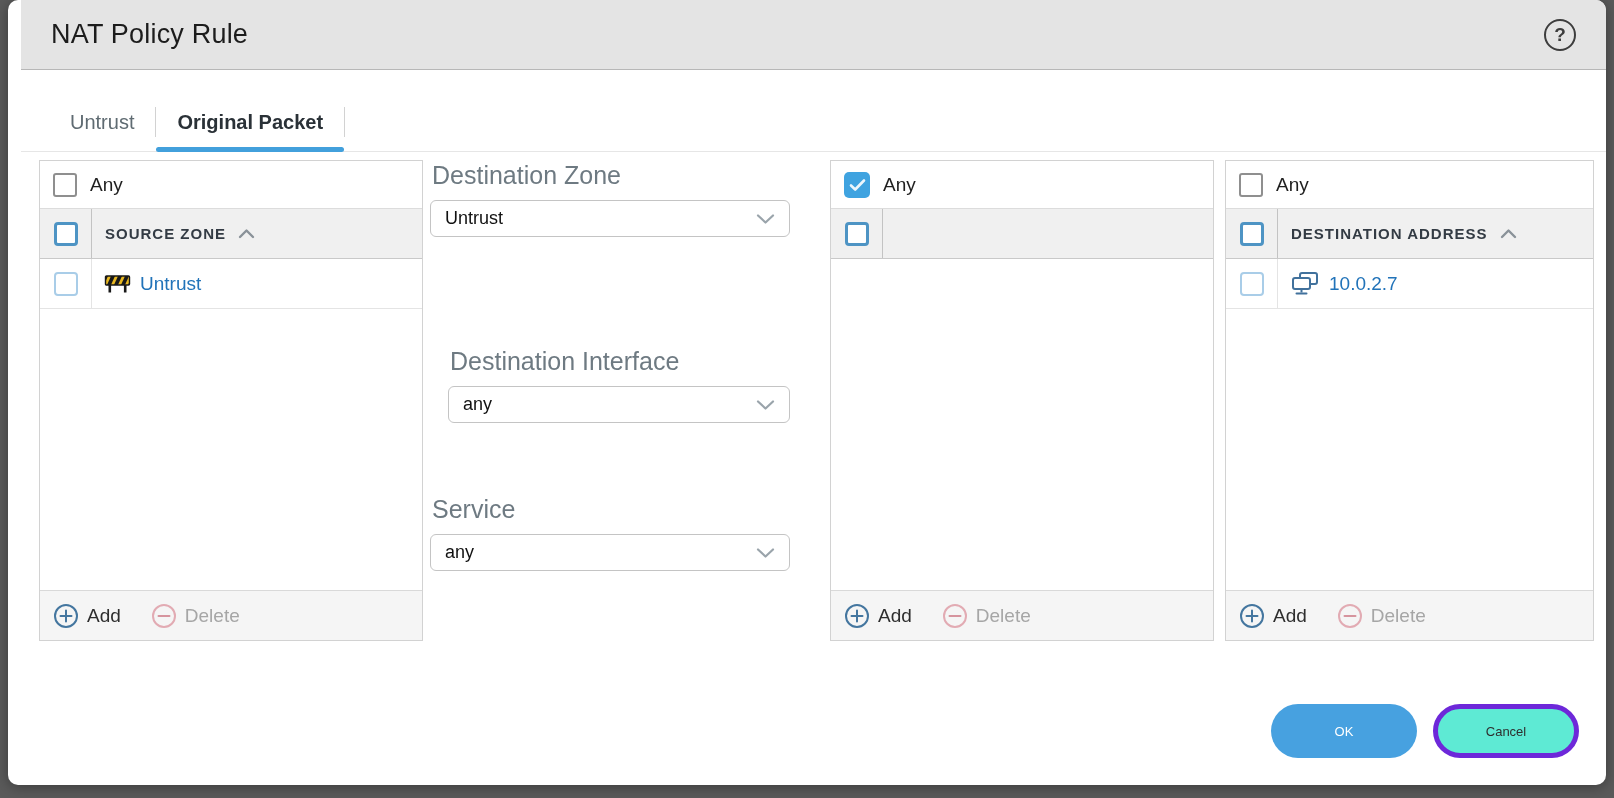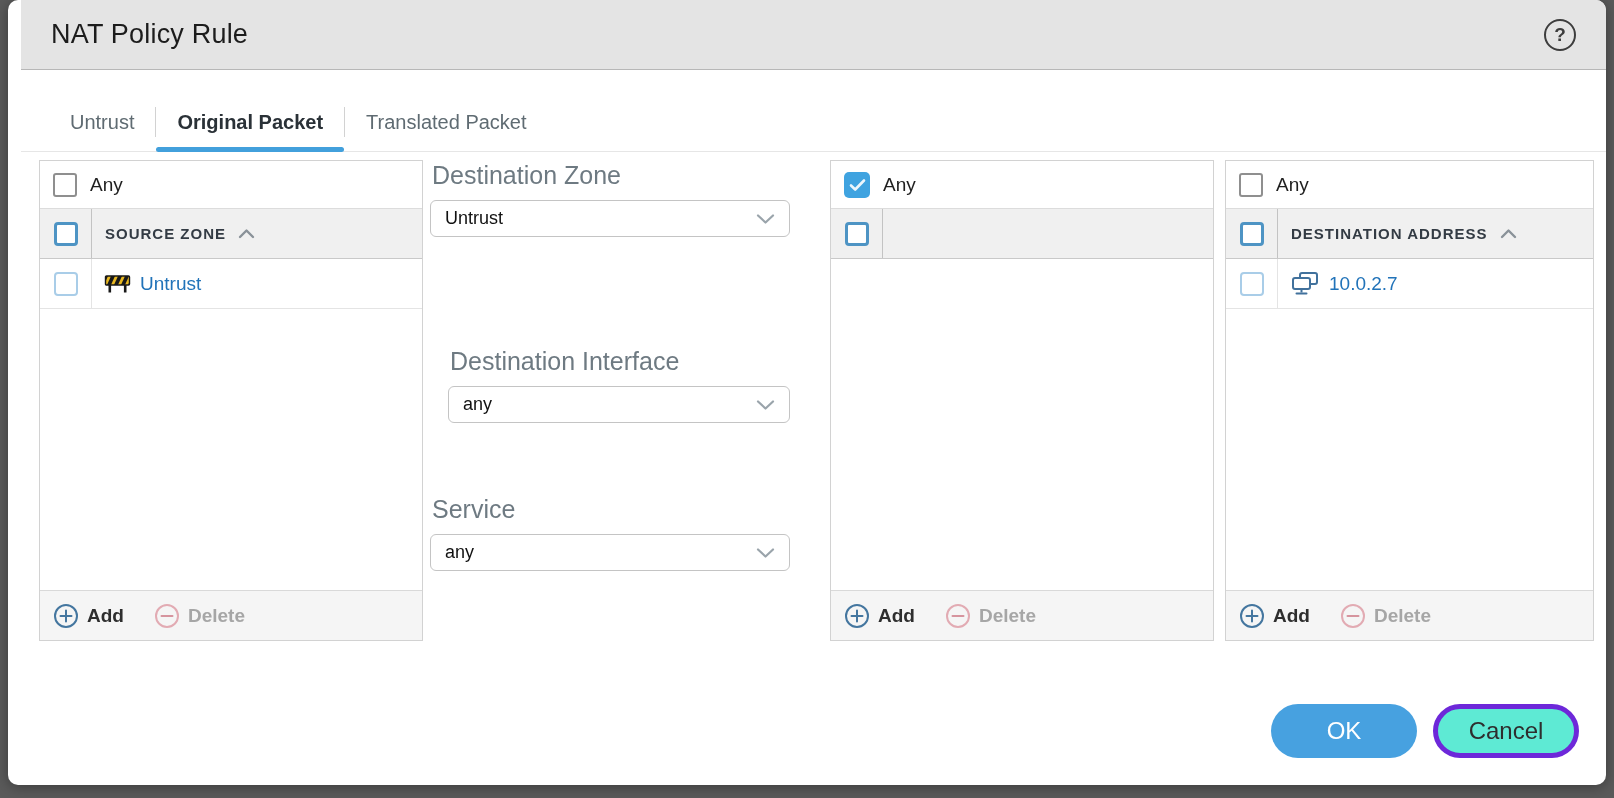--- a/index.html
+++ b/index.html
@@ -178,21 +178,20 @@
   }
   .foot-btn {
     display: flex;
     align-items: center;
     gap: 8px;
     font-size: 19px;
     cursor: pointer;
     background: transparent;
     border: none;
     font-family: inherit;
-    font-weight: bold;
   }
   .foot-btn.add { color: #2e2e2e; }
   .foot-btn.del { color: #a6a6a6; cursor: default; }
 
   
   .cb {
     width: 24px; height: 24px;
     border-radius: 4px;
     background: #fff;
     cursor: pointer;
@@ -244,21 +243,21 @@
     justify-content: flex-end;
     align-items: center;
     gap: 16px;
     padding-right: 27px;
     margin-top: 63px;
   }
   .btn {
     width: 146px;
     height: 54px;
     border-radius: 27px;
-    font-size: 24px;
+    font-size: 13px;
     font-family: inherit;
     cursor: pointer;
     display: flex;
     align-items: center;
     justify-content: center;
   }
   .btn-ok { background: #47a1e0; color: #ffffff; border: none; }
   .btn-cancel { background: #5eead4; color: #2e2e2e; border: 5px solid #6d28d9; }
 
   .icon { display: inline-flex; align-items: center; justify-content: center; }
@@ -274,21 +273,20 @@
       <button class="help-btn">
         <span>?</span>
       </button>
     </div>
 
     <div class="tabs">
       <div class="tab">Untrust</div>
       <div class="tab-sep"></div>
       <div class="tab active">Original Packet</div>
       <div class="tab-sep"></div>
-      <div class="tab">Translated Packet</div>
     </div>
 
     <div class="content">
 
       <div class="panel p1">
         <div class="any-row">
           <div class="cb cb-gray"></div>
           <span class="any-label">Any</span>
         </div>
         <div class="thead">

